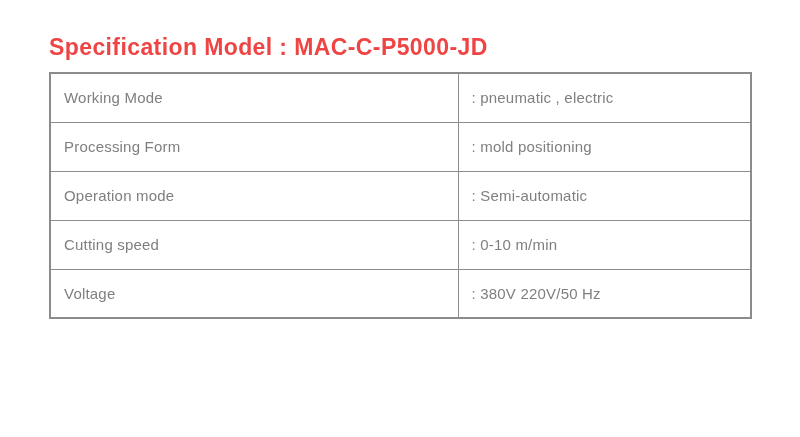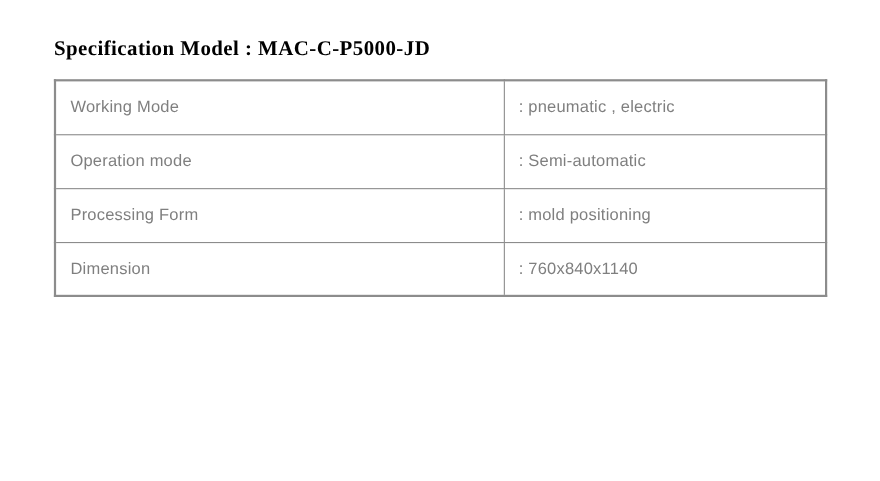--- a/index.html
+++ b/index.html
@@ -14,26 +14,25 @@
   .page {
     position: relative;
     width: 800px;
     height: 437px;
     background: #ffffff;
   }
   .title {
     position: absolute;
     left: 49px;
     top: 34px;
-    font-size: 19px;
+    font-size: 23px;
     font-weight: 700;
     letter-spacing: 0.4px;
-    color: #000000;
+    color: #ef4444;
     white-space: nowrap;
-    font-family: Liberation Serif, serif;
   }
   table.spec {
     position: absolute;
     left: 49px;
     top: 72px;
     width: 701px;
     border-collapse: collapse;
     table-layout: fixed;
     border: 2px solid #8c8c8c;
   }
@@ -64,27 +63,31 @@
     <colgroup>
       <col class="c-label">
       <col class="c-value">
     </colgroup>
     <tbody>
       <tr>
         <td>Working Mode</td>
         <td>: pneumatic , electric</td>
       </tr>
       <tr>
+        <td>Processing Form</td>
+        <td>: mold positioning</td>
+      </tr>
+      <tr>
         <td>Operation mode</td>
         <td>: Semi-automatic</td>
       </tr>
       <tr>
-        <td>Processing Form</td>
-        <td>: mold positioning</td>
+        <td>Cutting speed</td>
+        <td>: 0-10 m/min</td>
       </tr>
       <tr>
-        <td>Dimension</td>
-        <td>: 760x840x1140</td>
+        <td>Voltage</td>
+        <td>: 380V 220V/50 Hz</td>
       </tr>
     </tbody>
   </table>
 
 </div>
 
 </body></html>

